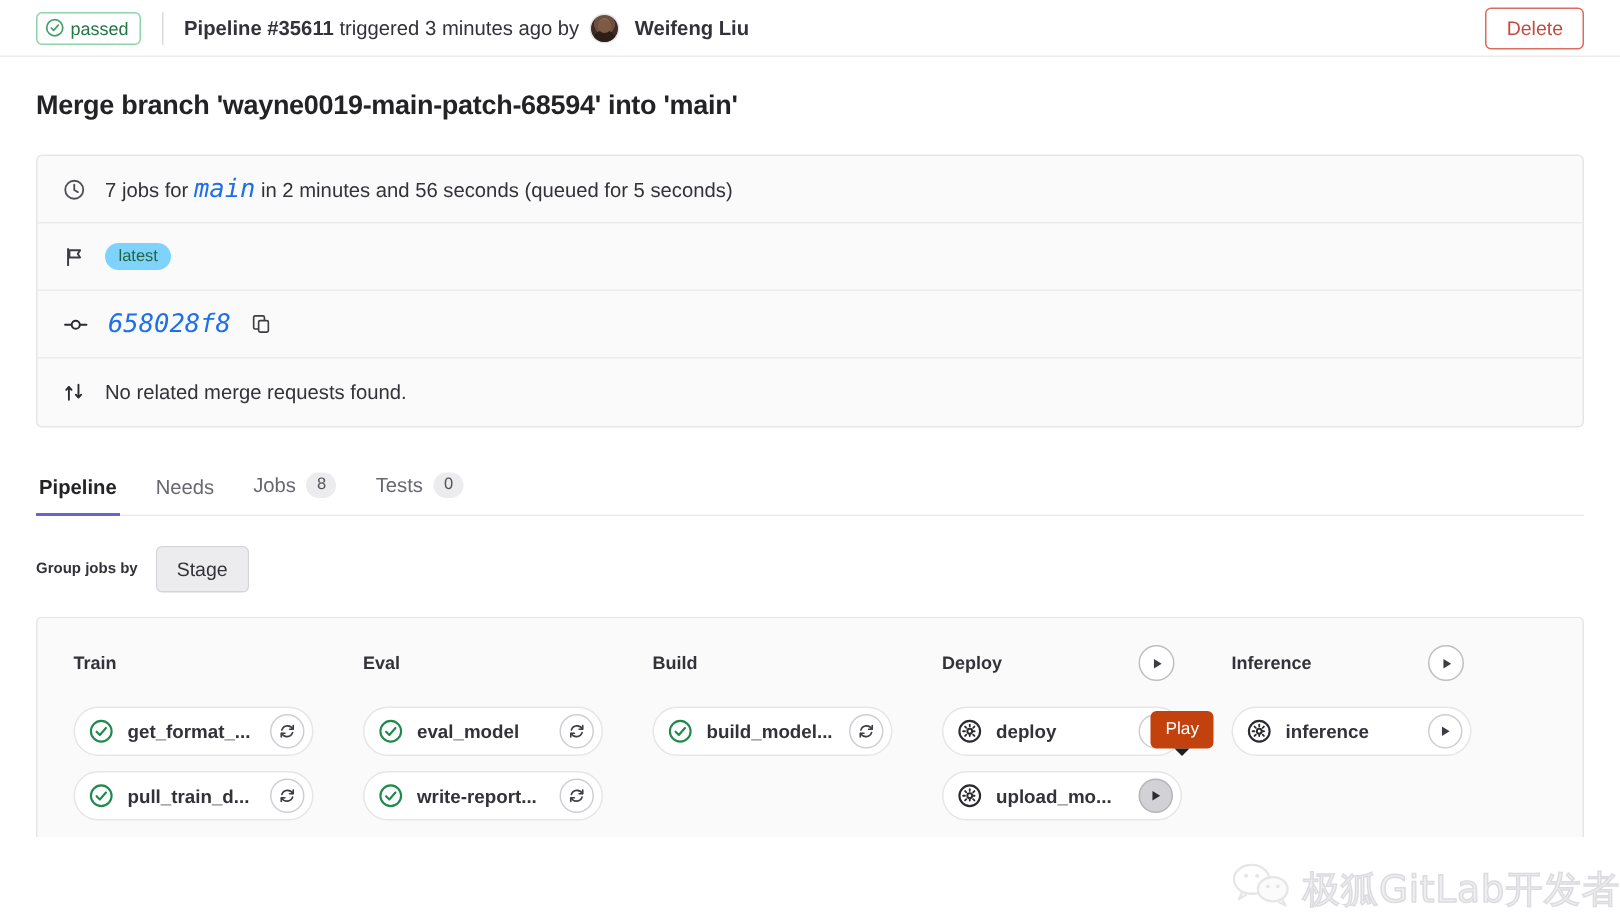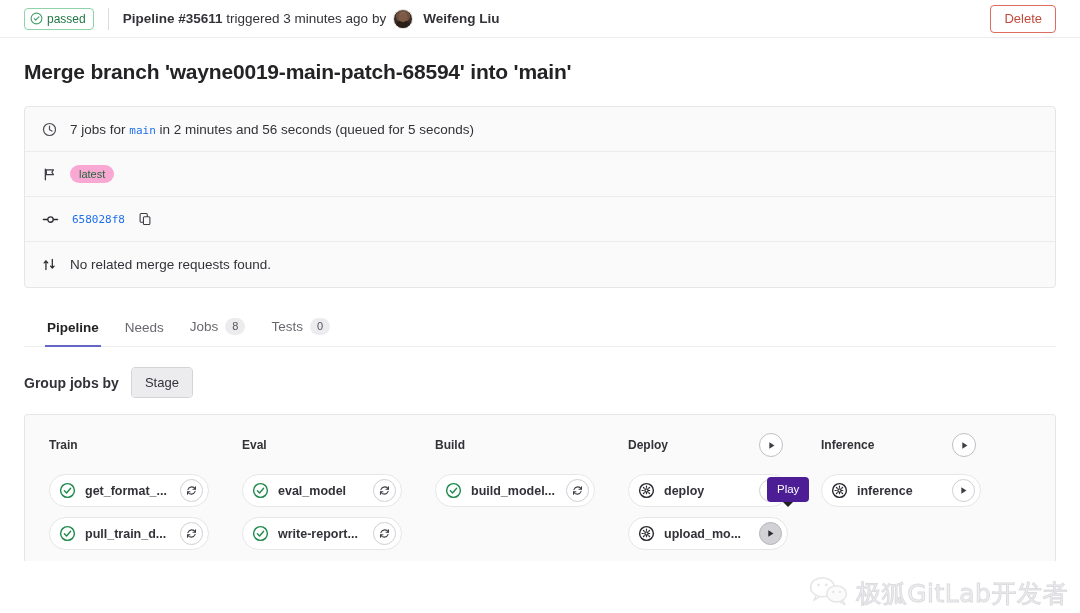--- a/index.html
+++ b/index.html
@@ -59,21 +59,21 @@
   .spacer { flex: 1 1 auto; }
   .btn-delete {
     border: 1px solid #dd6b5f; color: #c24b3c; background: #fff;
     font-size: 13px; border-radius: 4px; padding: 5px 13px; cursor: pointer;
     line-height: 16px;
   }
 
   
   .content { padding: 0 24px; }
   .commit-title {
-    font-size: 21px; font-weight: 700; color: #232326;
+    font-size: 18px; font-weight: 700; color: #232326;
     margin: 22px 0 14px 0; letter-spacing: -0.2px;
   }
   .commit-desc {
     border-left: 2px solid #e6e6e9;
     padding: 2px 0 2px 13px;
     font-family: "DejaVu Sans Mono", monospace;
     font-size: 11.5px; color: #5d5c66; line-height: 2.75;
   }
   .commit-desc a { color: #1f6feb; text-decoration: none; }
 
@@ -84,46 +84,46 @@
     background: #fafafa; overflow: hidden;
   }
   .info-row {
     display: flex; align-items: center; gap: 13px;
     padding: 0 17px; height: 45px;
     border-bottom: 1px solid #ececef;
     font-size: 13.5px; color: #333238;
   }
   .info-row:last-child { border-bottom: none; }
   .info-row a, .mono-link { color: #1f6feb; text-decoration: none; }
-  .mono-link { font-family: "DejaVu Sans Mono", monospace; font-size: 11px; }
+  .mono-link { font-family: "DejaVu Sans Mono", monospace; font-size: 17px; font-style: italic; }
   .tag-latest {
-    background: #f9a8d4; color: #24663b; border-radius: 9px;
+    background: #7dd3fc; color: #24663b; border-radius: 9px;
     font-size: 11px; padding: 2px 9px; line-height: 14px;
   }
   .icon-sm { flex: none; display: inline-flex; color: #4f4f57; }
 
   
   .tabs {
     display: flex; align-items: flex-end; gap: 22px;
     margin-top: 26px; border-bottom: 1px solid #ececef;
   }
   .tab {
     font-size: 13.5px; color: #68686f; padding: 4px 2px 10px 2px;
     cursor: pointer; display: flex; align-items: center; gap: 7px;
     border-bottom: 2px solid transparent; margin-bottom: -1px;
   }
-  .tab.active { color: #232326; font-weight: 700; border-bottom-color: #6666c4; margin-left: 21px; }
+  .tab.active { color: #232326; font-weight: 700; border-bottom-color: #6666c4; }
   .tab .count {
     background: #ececef; color: #535359; border-radius: 9px;
     font-size: 11px; padding: 1px 7px; line-height: 15px; font-weight: 400;
   }
 
   
   .groupbar { display: flex; align-items: center; gap: 12px; margin-top: 20px; }
-  .groupbar .lbl { font-size: 14px; font-weight: 700; color: #333238; text-align: right; }
+  .groupbar .lbl { font-size: 10px; font-weight: 700; color: #333238; text-align: right; }
   .seg { display: flex; border: 1px solid #d4d4d8; border-radius: 4px; overflow: hidden; gap: 40px; }
   .seg button {
     font-family: "Liberation Sans", sans-serif;
     font-size: 13px; color: #333238; background: #fff;
     border: none; padding: 6px 13px; cursor: pointer; line-height: 17px;
   }
   .seg button + button { border-left: 1px solid #d4d4d8; }
   .seg button.sel { background: #ececef; }
 
   
@@ -162,33 +162,33 @@
     width: 23px; height: 23px; border-radius: 50%;
     border: 1px solid #cfcfd3; background: #fff;
     display: inline-flex; align-items: center; justify-content: center; flex: none;
     cursor: pointer;
   }
   .job .act.hovered { background: #d2d2d6; border-color: #b4b4b9; }
   .status-ico { flex: none; display: inline-flex; }
 
   
   .tooltip {
-    position: absolute; background: #4c1d95; color: #fff;
+    position: absolute; background: #c2410c; color: #fff;
     font-size: 11.5px; border-radius: 4px; padding: 5px 10px;
     line-height: 15px; white-space: nowrap; z-index: 30;
   }
   .tooltip::after {
     content: ""; position: absolute; bottom: -5px; left: 50%;
     margin-left: -5px; border-left: 5px solid transparent;
     border-right: 5px solid transparent; border-top: 5px solid #1f1f21;
   }
 
   
   .watermark {
-    position: absolute; right: 12px; bottom: 2px;
+    position: absolute; right: 0; bottom: 2px;
     display: flex; align-items: center; gap: 7px;
     color: #e3e3e6; z-index: 25; pointer-events: none;
   }
   .watermark .wm-text {
     font-size: 25px; color: #efeff1;
     -webkit-text-stroke: 1px #dcdce0;
     font-family: "DejaVu Sans", sans-serif;
     letter-spacing: 0.5px;
   }
 </style>

